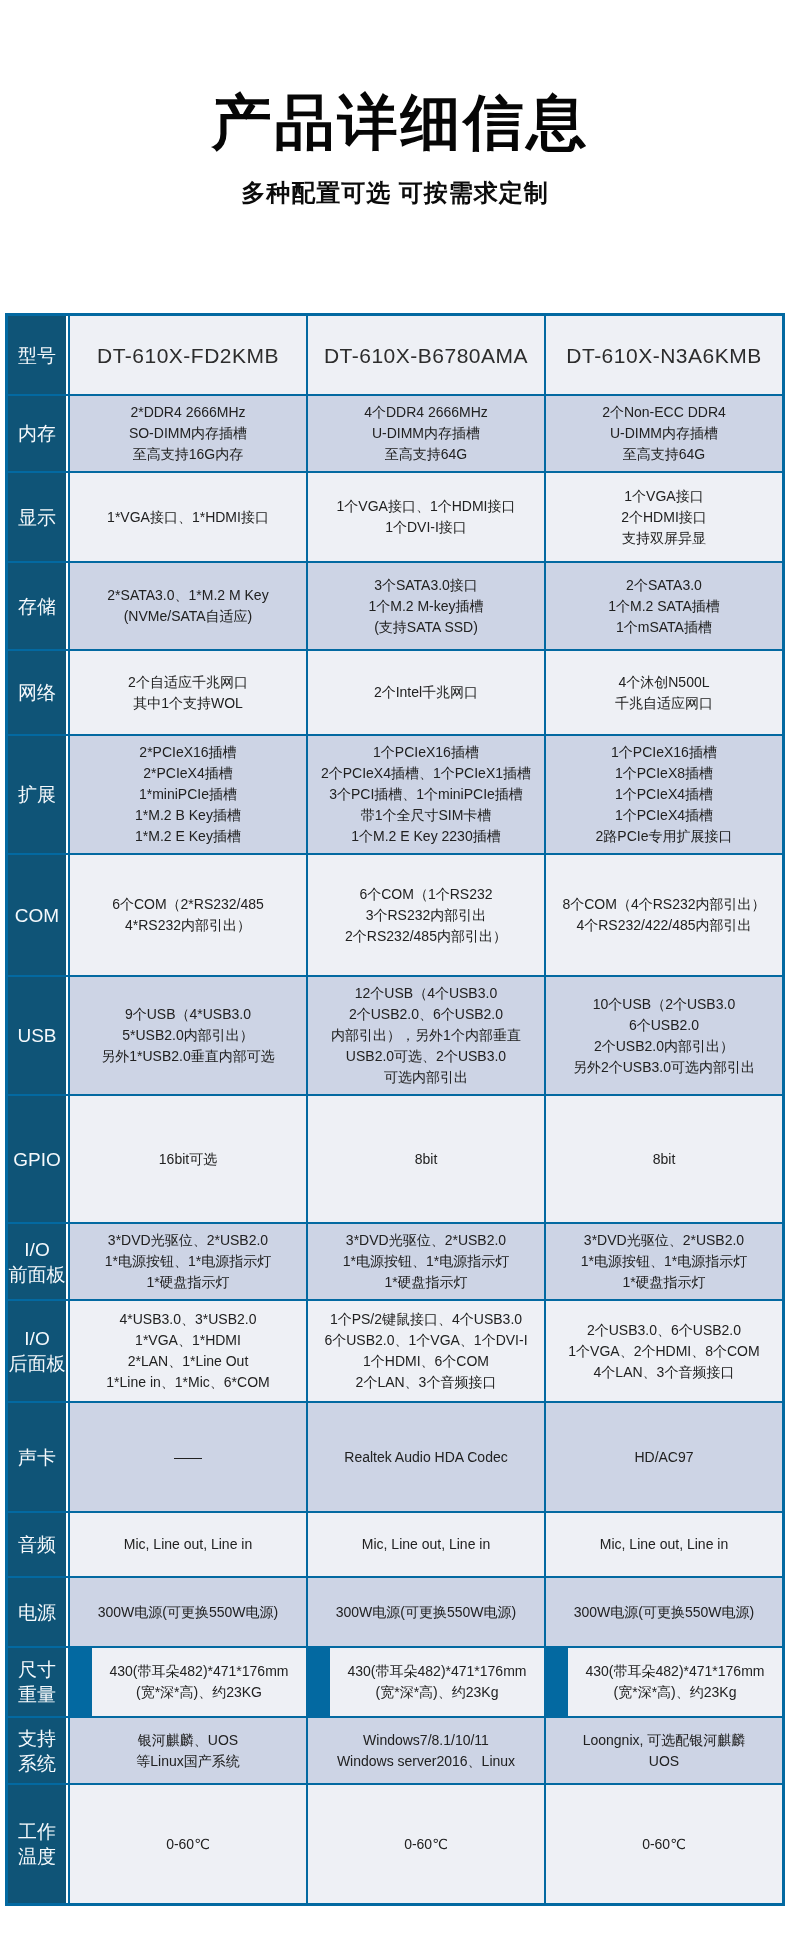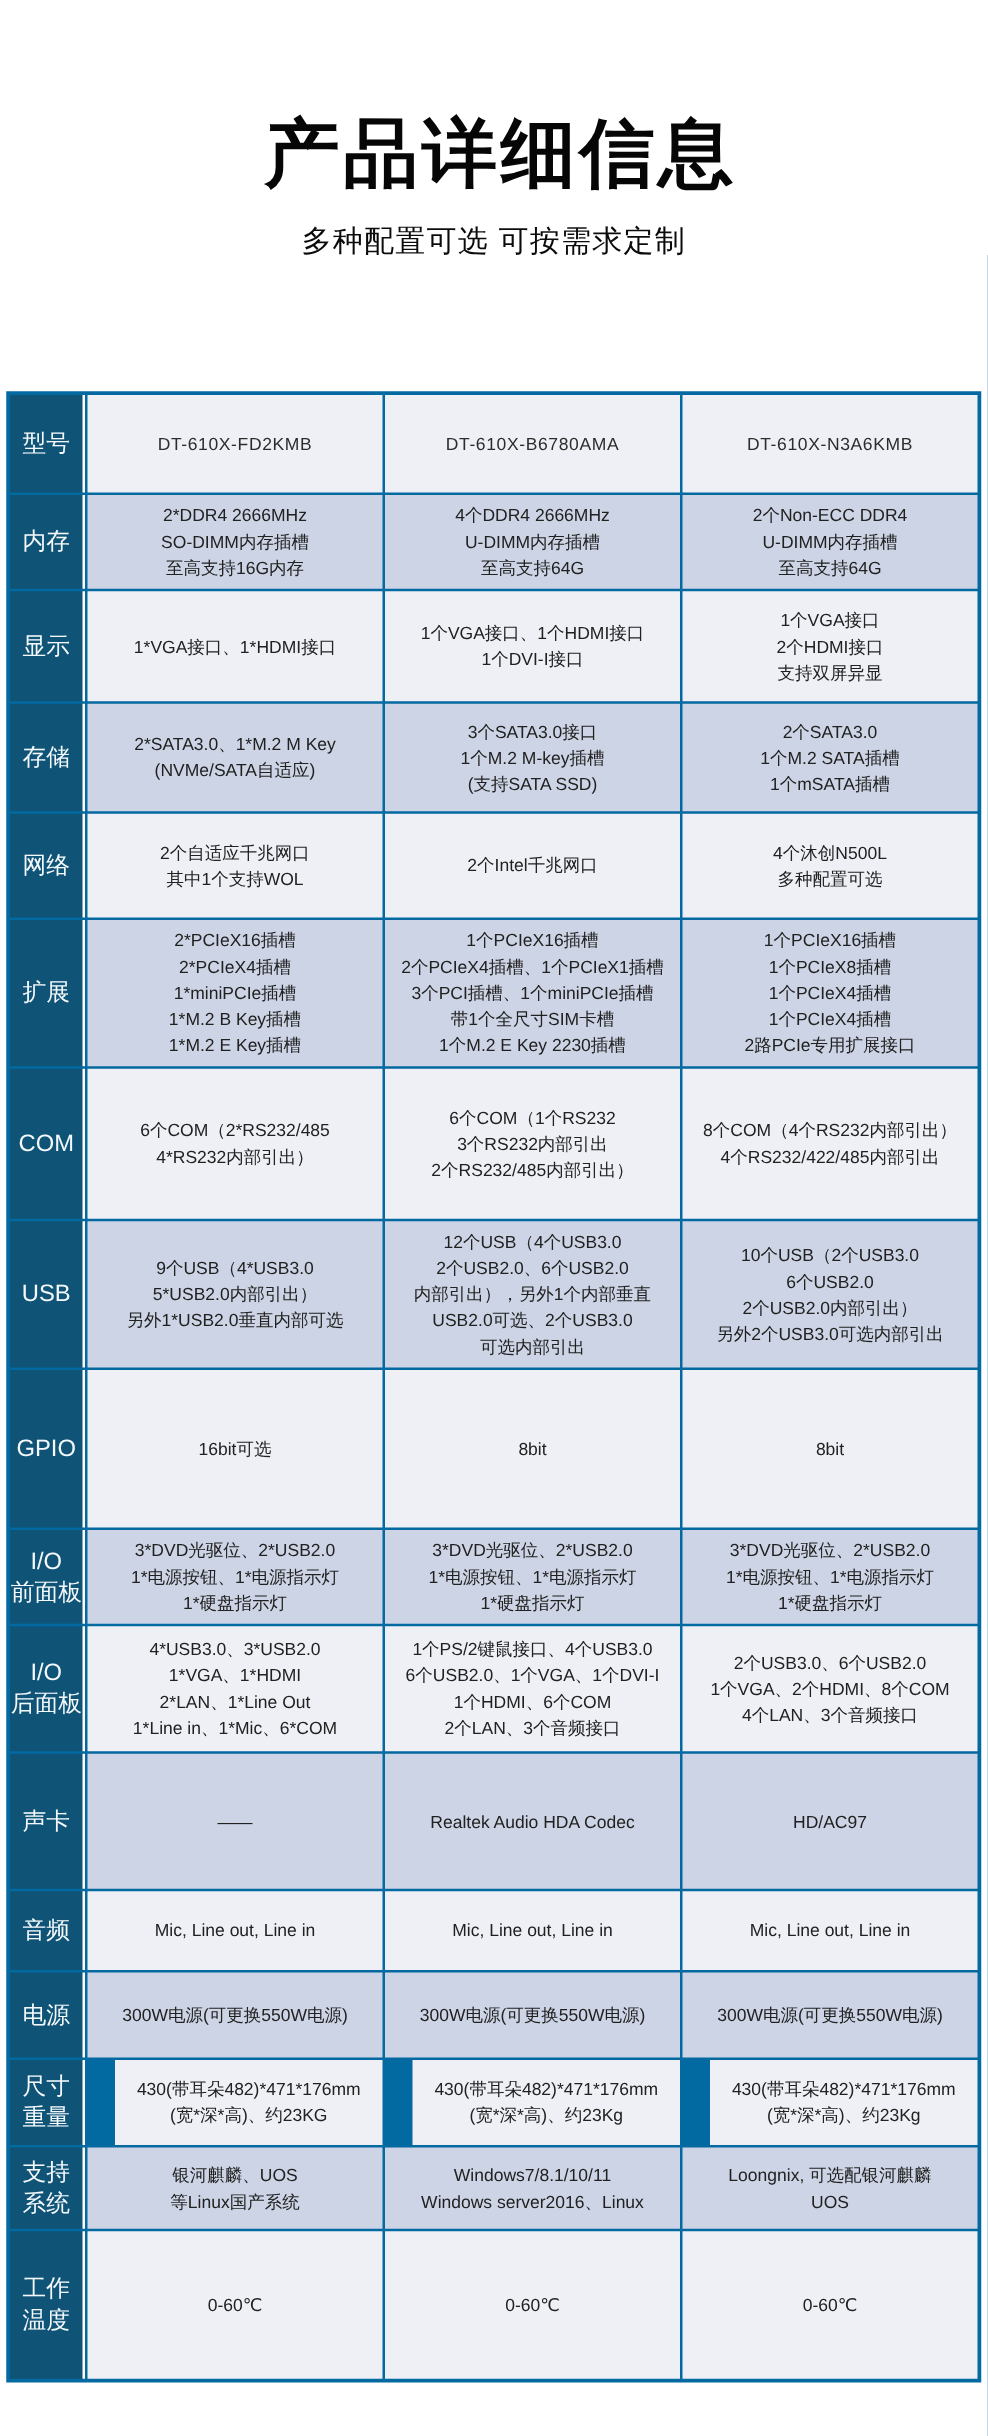--- a/index.html
+++ b/index.html
@@ -15,21 +15,21 @@
     font-weight:900;
     letter-spacing:3px;
     color:#060606;
     line-height:1.15;
     padding-left:11px;
   }
   .page-subtitle{
     margin:20px 0 0 0;
     text-align:center;
     font-size:24px;
-    font-weight:400;
+    font-weight:700;
     letter-spacing:1px;
     color:#0b0b0b;
   }
   .spec-table{
     position:absolute;
     left:5px; right:5px; top:313px;
     background:#0369a1;
     padding:3px;
     display:flex;
     flex-direction:column;
@@ -61,21 +61,21 @@
     font-size:14px;
     line-height:21px;
     color:#212121;
     padding:6px 4px;
     overflow:hidden;
   }
   .row:nth-child(odd)  .cell{background:#eef0f5;}
   .row:nth-child(even) .cell{background:#cdd4e5;}
   
   .row:nth-child(1){min-height:78px;}
-  .row:nth-child(1) .cell{font-size:14px;letter-spacing:.5px;color:#2c2c2c;}
+  .row:nth-child(1) .cell{font-size:21px;letter-spacing:.5px;color:#2c2c2c;}
   .row:nth-child(2){min-height:75px;}
   .row:nth-child(3){min-height:88px;}
   .row:nth-child(4){min-height:86px;}
   .row:nth-child(5){min-height:83px;}
   .row:nth-child(6){min-height:61px;}
   .row:nth-child(7){min-height:120px;}
   .row:nth-child(8){min-height:65px;}
   .row:nth-child(9){min-height:126px;}
   .row:nth-child(10){min-height:61px;}
   .row:nth-child(11){min-height:100px;}
@@ -137,21 +137,21 @@
 1个M.2 SATA插槽
 1个mSATA插槽</div>
   </div>
 
   <div class="row">
     <div class="rh">网络</div>
     <div class="cell">2个自适应千兆网口
 其中1个支持WOL</div>
     <div class="cell">2个Intel千兆网口</div>
     <div class="cell">4个沐创N500L
-多种配置可选</div>
+千兆自适应网口</div>
   </div>
 
   <div class="row">
     <div class="rh">扩展</div>
     <div class="cell">2*PCIeX16插槽
 2*PCIeX4插槽
 1*miniPCIe插槽
 1*M.2 B Key插槽
 1*M.2 E Key插槽</div>
     <div class="cell">1个PCIeX16插槽

